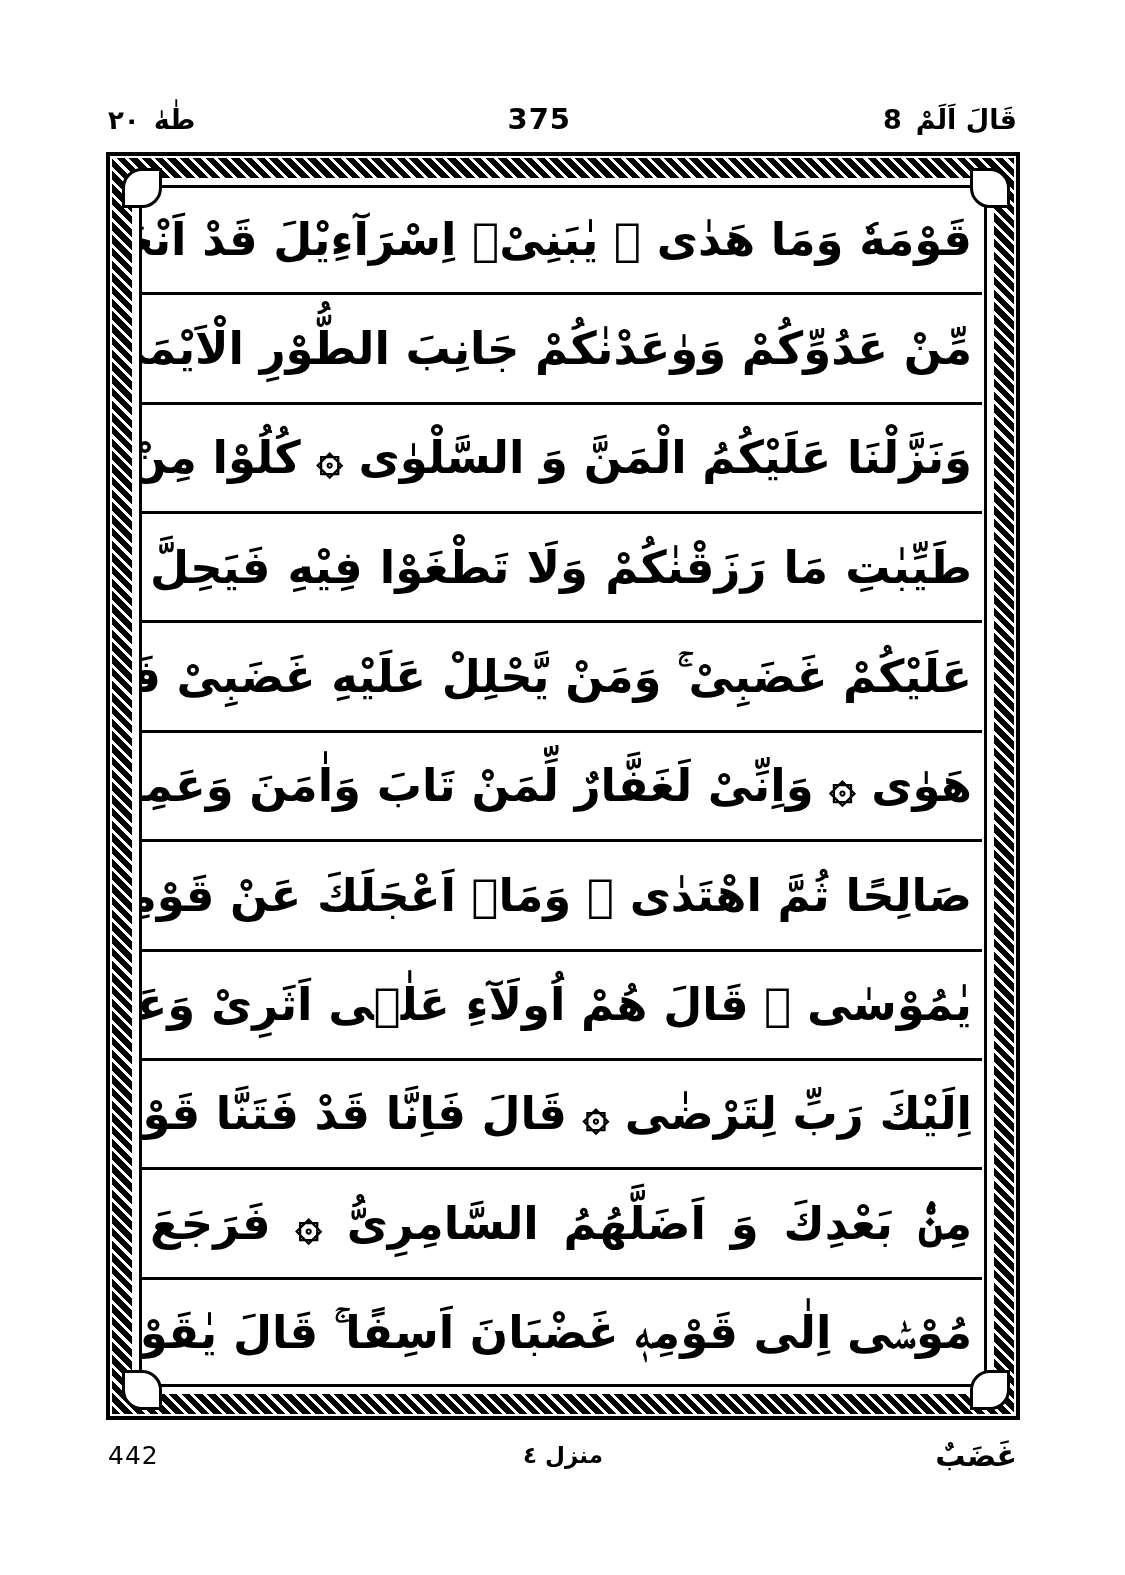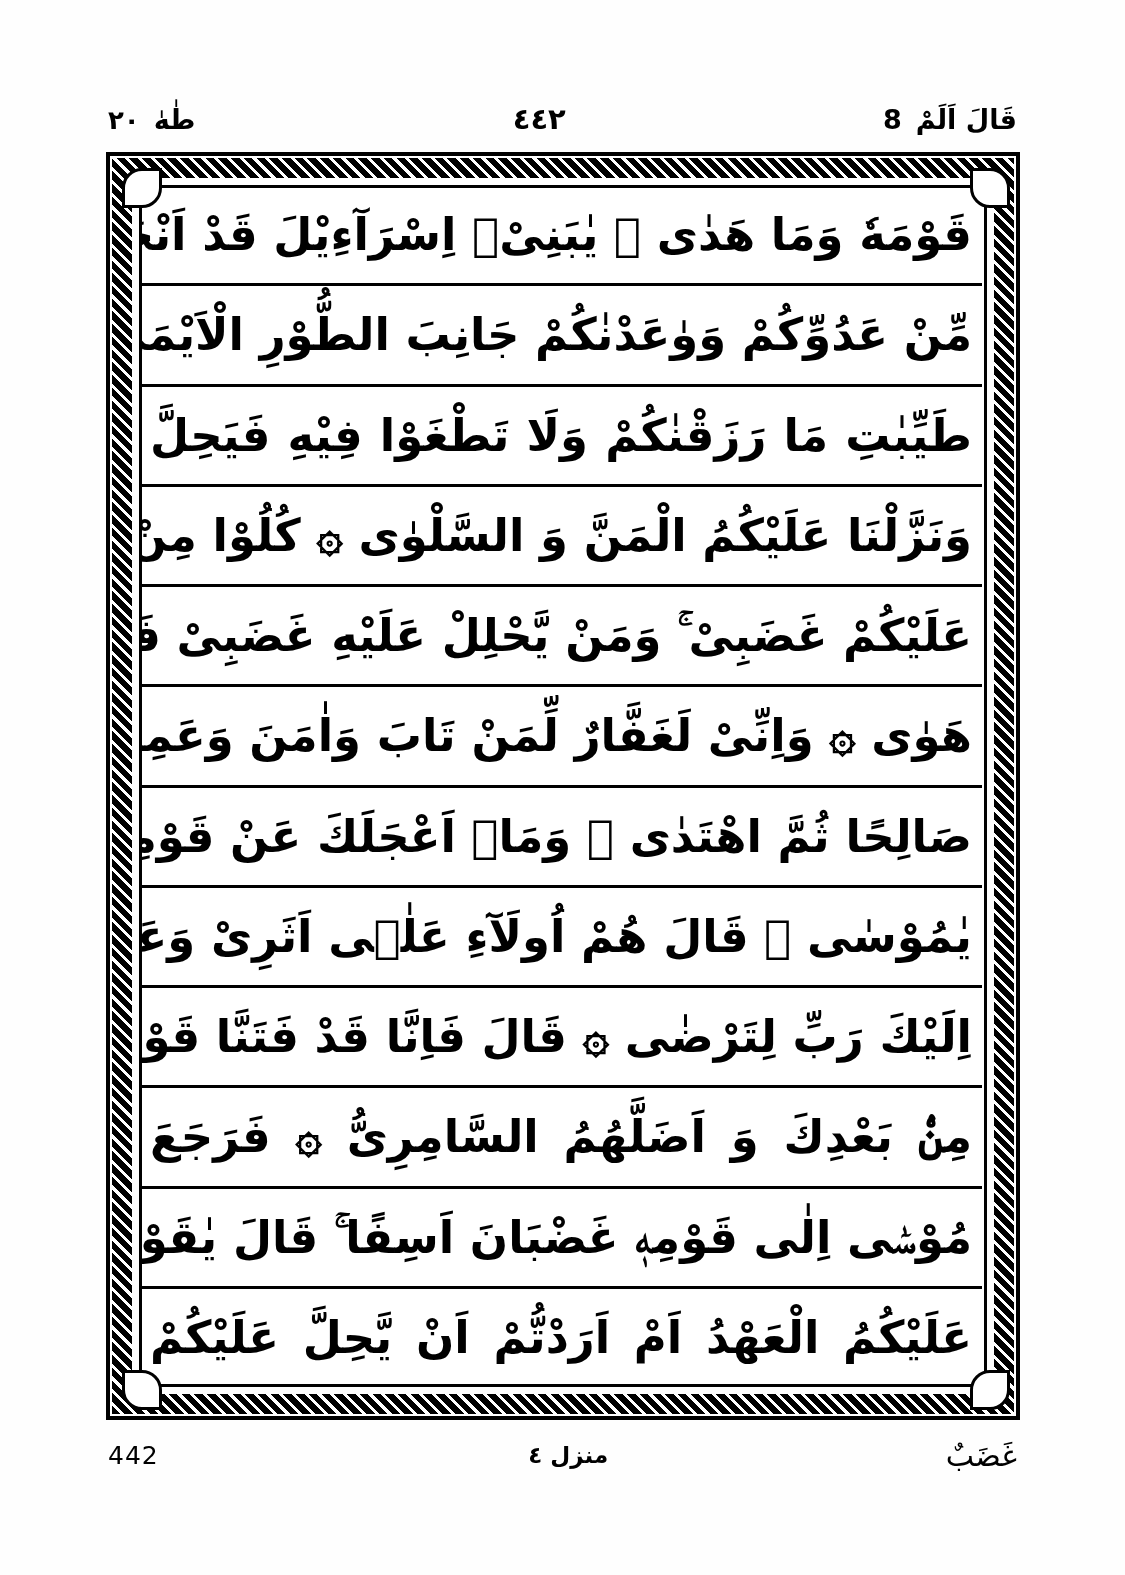--- a/index.html
+++ b/index.html
@@ -142,21 +142,21 @@
     left: 108px;
     right: 108px;
     height: 46px;
     display: flex;
     align-items: center;
     justify-content: space-between;
     direction: rtl;
   }
   .footer-right {
     font-size: 30px;
-    font-weight: normal;
+    font-weight: bold;
   }
   .footer-center {
     font-size: 23px;
     font-weight: bold;
     margin-left: 32px;
   }
   .footer-left {
     font-size: 25px;
     direction: ltr;
     letter-spacing: 1px;
@@ -165,21 +165,21 @@
 </head>
 <body>
 
 <div class="page">
 
   <div class="header">
     <div class="hdr-side">
       <span>قَالَ اَلَمْ</span>
       <span>8</span>
     </div>
-    <div class="hdr-center">٤٤٢</div>
+    <div class="hdr-center">375</div>
     <div class="hdr-side">
       <span>طٰهٰ</span>
       <span class="hdr-small">٢٠</span>
     </div>
   </div>
 
   <div class="frame-outer"></div>
   <div class="frame-band"></div>
   <div class="frame-inner"></div>
   <div class="corner tl"></div>
@@ -188,48 +188,45 @@
   <div class="corner br"></div>
 
   <div class="lines">
     <div class="ayah-line">
         <span class="ayah-text">قَوْمَهٗ وَمَا هَدٰى ۞ يٰبَنِىْۤ اِسْرَآءِيْلَ قَدْ اَنْجَيْنٰكُمْ</span>
       </div>
     <div class="ayah-line">
         <span class="ayah-text">مِّنْ عَدُوِّكُمْ وَوٰعَدْنٰكُمْ جَانِبَ الطُّوْرِ الْاَيْمَنَ</span>
       </div>
     <div class="ayah-line">
+        <span class="ayah-text">وَنَزَّلْنَا عَلَيْكُمُ الْمَنَّ وَ السَّلْوٰى ۞ كُلُوْا مِنْ</span>
+      </div>
+    <div class="ayah-line">
         <span class="ayah-text">طَيِّبٰتِ مَا رَزَقْنٰكُمْ وَلَا تَطْغَوْا فِيْهِ فَيَحِلَّ</span>
       </div>
     <div class="ayah-line">
-        <span class="ayah-text">وَنَزَّلْنَا عَلَيْكُمُ الْمَنَّ وَ السَّلْوٰى ۞ كُلُوْا مِنْ</span>
-      </div>
-    <div class="ayah-line">
         <span class="ayah-text">عَلَيْكُمْ غَضَبِىْ ۚ وَمَنْ يَّحْلِلْ عَلَيْهِ غَضَبِىْ فَقَدْ</span>
       </div>
     <div class="ayah-line">
         <span class="ayah-text">هَوٰى ۞ وَاِنِّىْ لَغَفَّارٌ لِّمَنْ تَابَ وَاٰمَنَ وَعَمِلَ</span>
       </div>
     <div class="ayah-line">
         <span class="ayah-text">صَالِحًا ثُمَّ اهْتَدٰى ۞ وَمَاۤ اَعْجَلَكَ عَنْ قَوْمِكَ</span>
       </div>
     <div class="ayah-line">
         <span class="ayah-text">يٰمُوْسٰى ۞ قَالَ هُمْ اُولَآءِ عَلٰۤى اَثَرِىْ وَعَجِلْتُ</span>
       </div>
     <div class="ayah-line">
         <span class="ayah-text">اِلَيْكَ رَبِّ لِتَرْضٰى ۞ قَالَ فَاِنَّا قَدْ فَتَنَّا قَوْمَكَ</span>
       </div>
     <div class="ayah-line">
         <span class="ayah-text">مِنْۢ بَعْدِكَ وَ اَضَلَّهُمُ السَّامِرِىُّ ۞ فَرَجَعَ</span>
       </div>
     <div class="ayah-line">
         <span class="ayah-text">مُوْسٰۤى اِلٰى قَوْمِهٖ غَضْبَانَ اَسِفًا ۚ قَالَ يٰقَوْمِ</span>
-      </div>
-    <div class="ayah-line">
-        <span class="ayah-text">عَلَيْكُمُ الْعَهْدُ اَمْ اَرَدْتُّمْ اَنْ يَّحِلَّ عَلَيْكُمْ</span>
       </div>
   </div>
 
   <div class="footer">
     <div class="footer-right">غَضَبٌ</div>
     <div class="footer-center">منزل ٤</div>
     <div class="footer-left">442</div>
   </div>
 
 </div>

